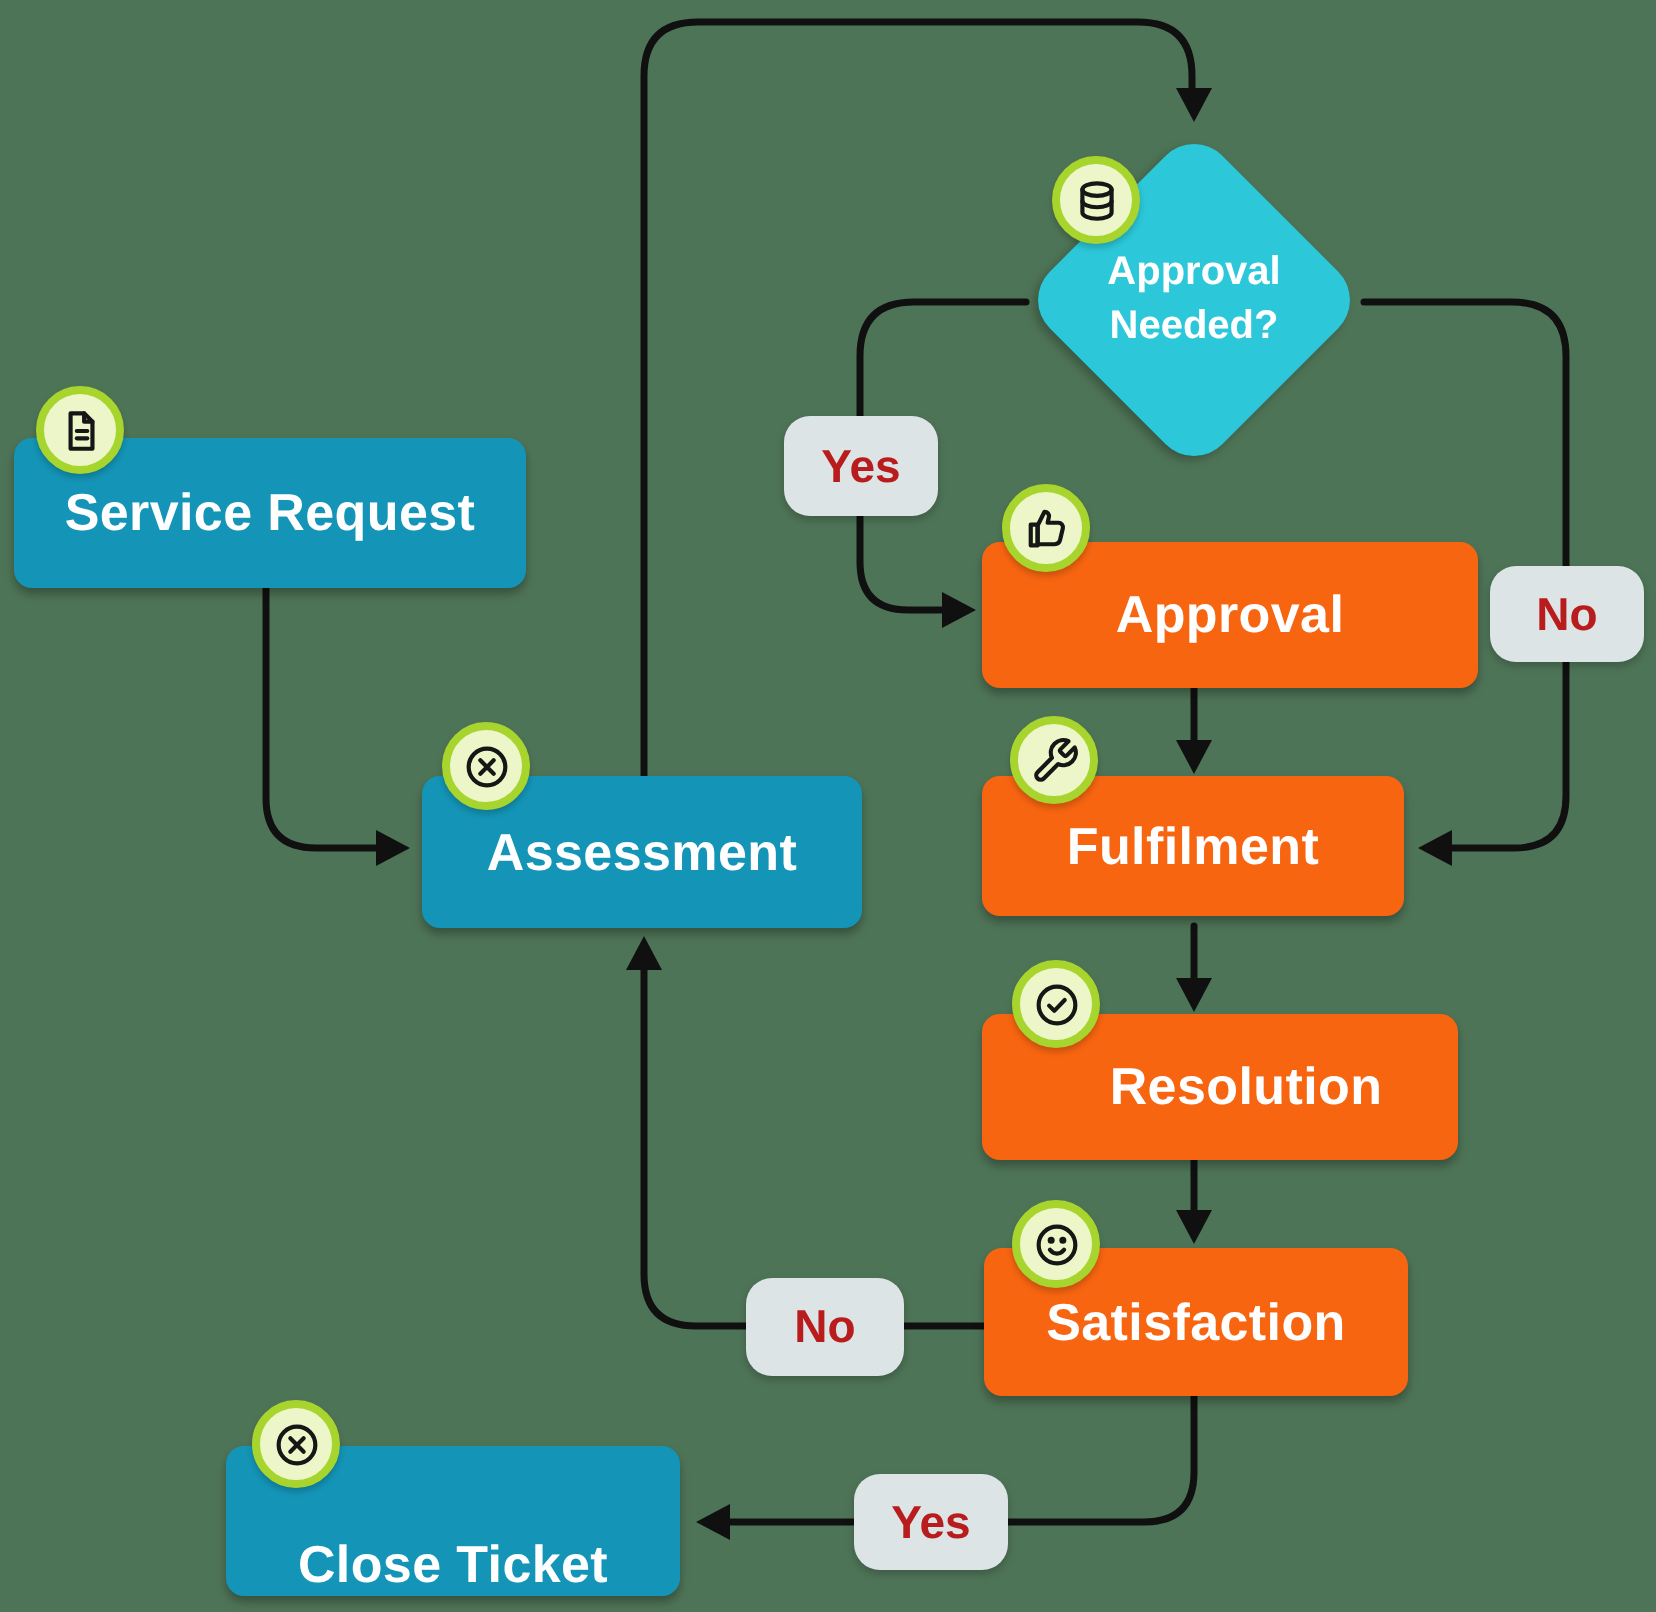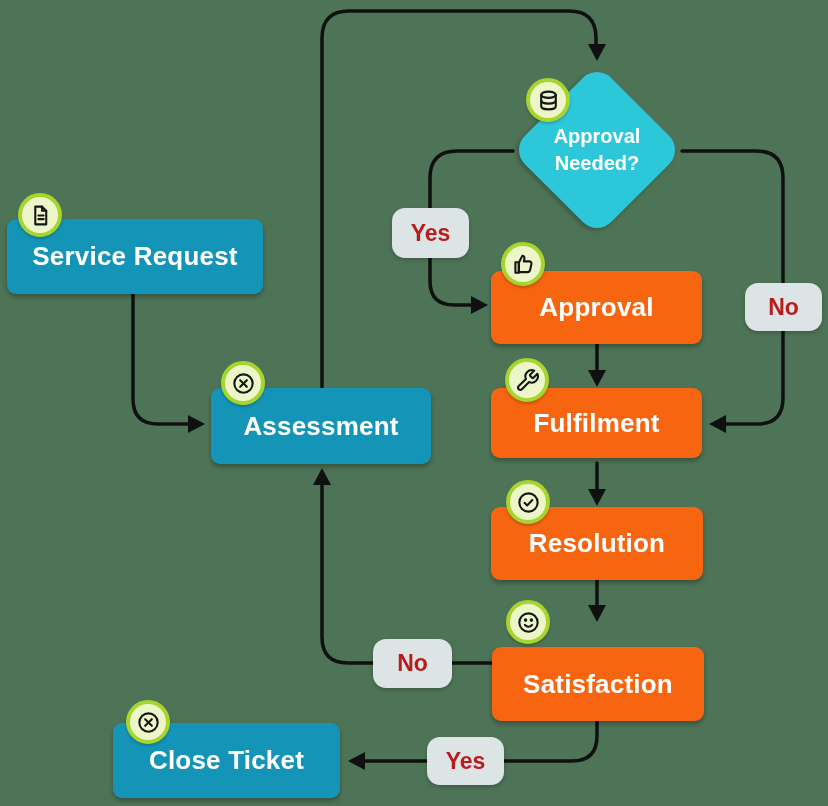--- a/index.html
+++ b/index.html
@@ -16,25 +16,25 @@
     display:flex;align-items:center;justify-content:center;
     border-radius:9px;color:#ffffff;font-weight:bold;font-size:26px;
     letter-spacing:.2px;
     box-shadow:0 3px 5px rgba(0,0,0,.30);
   }
   .teal{background:#1495b7;}
   .orange{background:#f76511;}
 
   #node-service-request{left:7px;top:219px;width:256px;height:75px;}
   #node-assessment{left:211px;top:388px;width:220px;height:76px;justify-content:center;}
-  #node-approval{left:491px;top:271px;width:211px;height:73px;}
+  #node-approval{left:491px;top:271px;width:248px;height:73px;}
   #node-fulfilment{left:491px;top:388px;width:211px;height:70px;}
-  #node-resolution{left:491px;top:507px;width:212px;height:73px;}
-  #node-satisfaction{left:492px;top:624px;width:212px;height:74px;margin-top:23px;}
-  #node-close-ticket{left:113px;top:723px;width:227px;height:75px;}
+  #node-resolution{left:491px;top:507px;width:212px;height:73px;padding-left:26px;}
+  #node-satisfaction{left:492px;top:624px;width:212px;height:74px;}
+  #node-close-ticket{left:113px;top:723px;width:227px;height:75px;align-items:flex-end;}
 
   #node-approval-needed{
     position:absolute;z-index:2;
     left:536px;top:89px;width:122px;height:122px;
     background:#2cc8da;border-radius:20px;
     transform:rotate(45deg);
     display:flex;align-items:center;justify-content:center;
     box-shadow:0 3px 5px rgba(0,0,0,.25);
   }
   #node-approval-needed .diamond-text{

